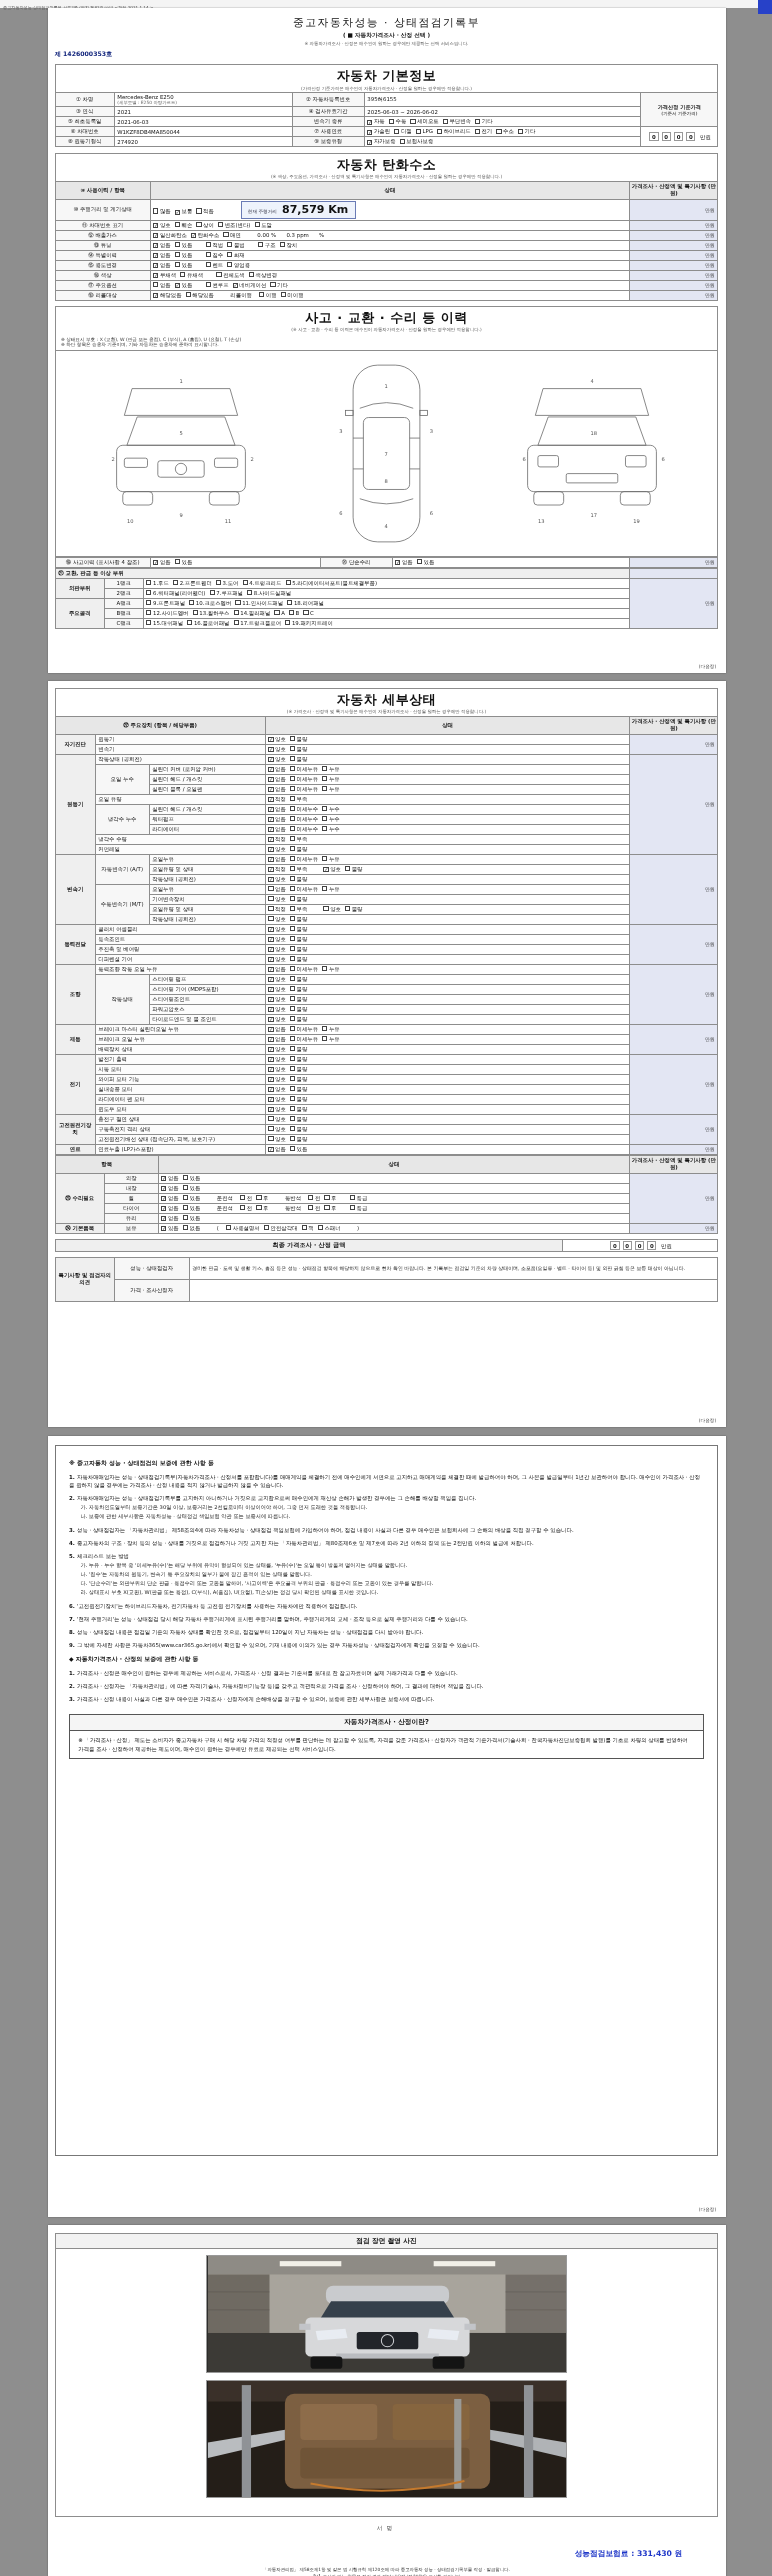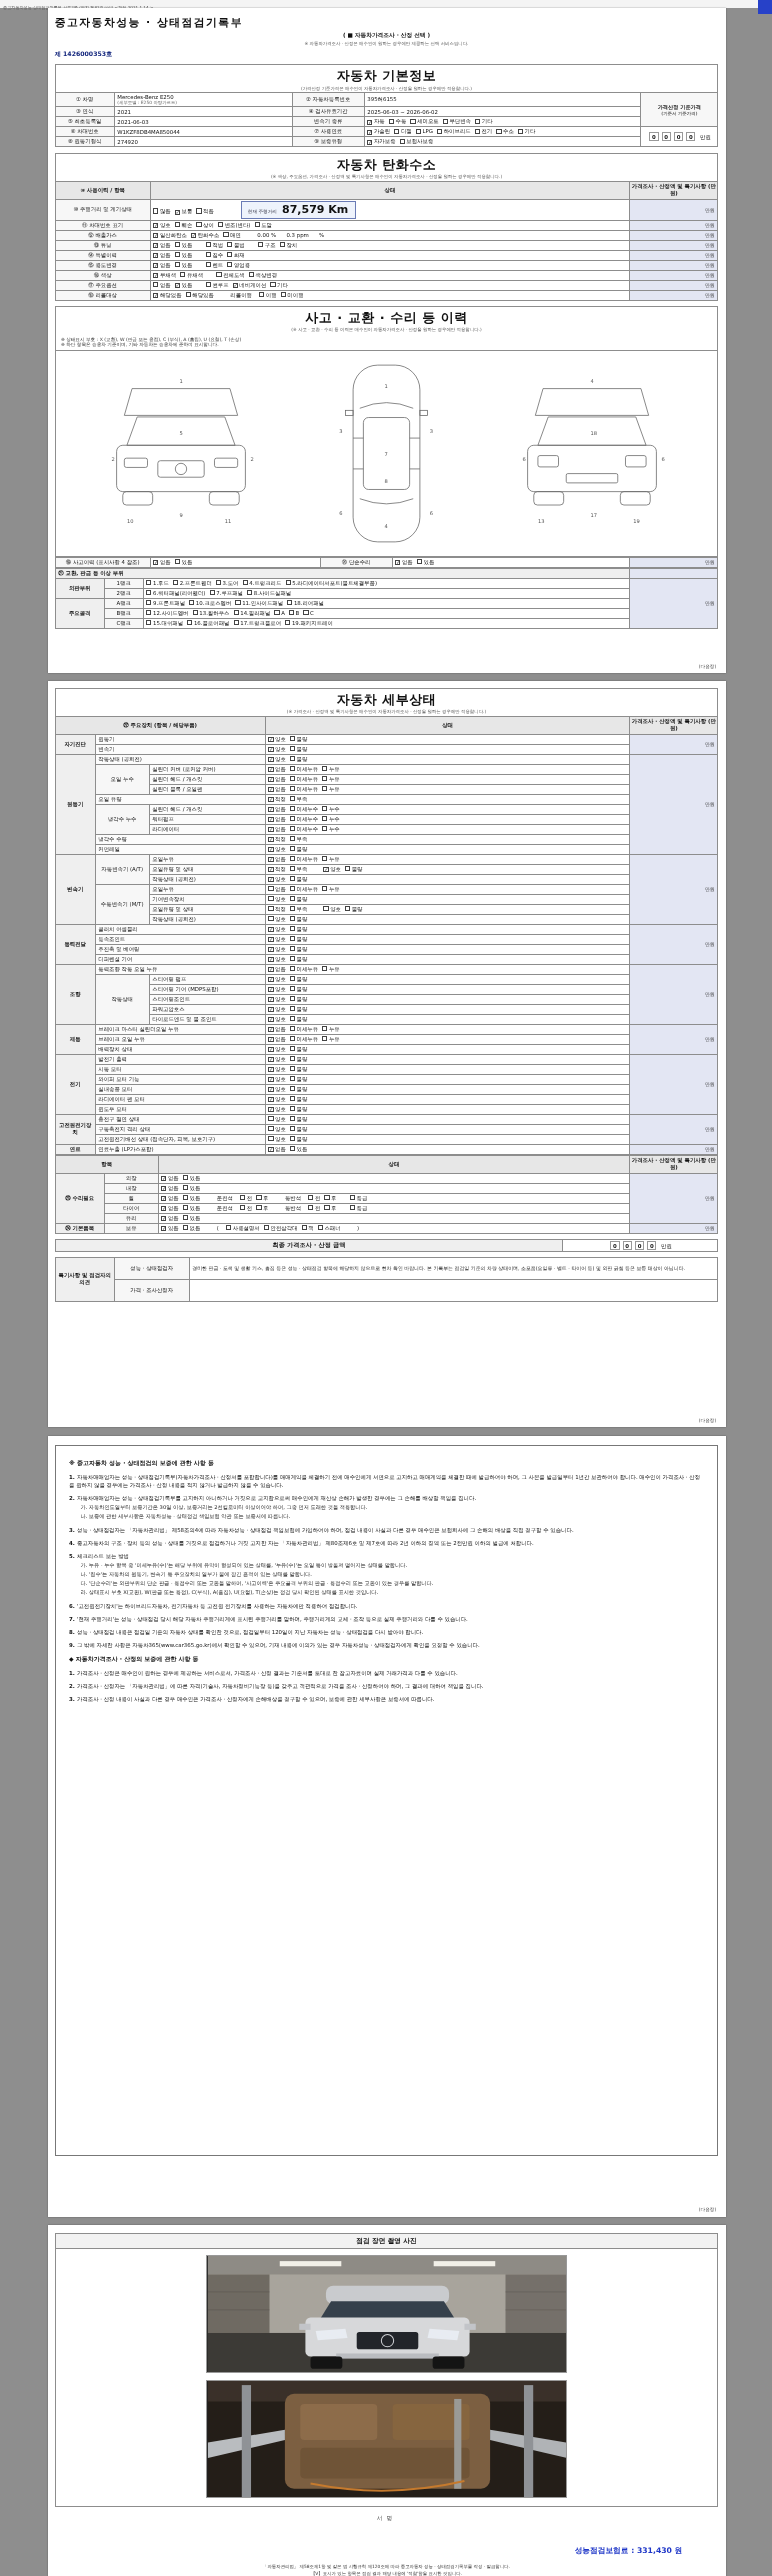--- a/index.html
+++ b/index.html
@@ -2,21 +2,21 @@
 <html style="font-size:8.2px"><head>
 <meta charset="utf-8">
 <style>
   *{box-sizing:border-box;margin:0;padding:0}
   body{width:773px;height:2576px;margin:0;background:#8e8e8e;font-family:"DejaVu Sans","Liberation Sans",sans-serif;color:#111;overflow:hidden}
   .topbar{height:8.2px;background:#f4f4f4;position:relative;padding:1px 3.1px}
   .tinytext{font-size:4.1px;color:#555}
   .corner{position:absolute;right:0;top:0;width:15.5px;height:14.4px;background:#2741c8;z-index:5}
   .page{width:678px;margin:0 auto 8.2px;background:#fff;padding:6.2px 7.2px 5.2px;position:relative;box-shadow:0 0 1.5px rgba(0,0,0,.4)}
   #page1{min-height:665px}#page2{min-height:746px}#page3{min-height:781px}#page4{min-height:328px}
-  .doc-title{text-align:left;font-size:10.8px;font-weight:bold;letter-spacing:1.5px;padding-top:2.1px}
+  .doc-title{text-align:center;font-size:10.8px;font-weight:normal;letter-spacing:1.5px;padding-top:2.1px}
   .doc-sub{text-align:center;font-size:5.7px;font-weight:bold;margin-top:1.5px}
   .doc-note{text-align:center;font-size:4.4px;color:#555;margin-top:1px}
   .doc-no{font-size:6.2px;font-weight:bold;margin:4.1px 0 2.1px;color:#13267d}
   table{border-collapse:collapse;width:100%;table-layout:fixed}
   td,th{border:0.5px solid #8d8d8d;padding:1px 2.6px;font-size:5.4px;vertical-align:middle;word-break:break-all}
   .section-head{border:0.5px solid #8d8d8d;border-bottom:none;text-align:center;padding:2.1px 0 1.5px;margin-top:5.2px;background:#fff}
   .section-title{font-size:13px;font-weight:bold;letter-spacing:0.5px}
   .section-note{font-size:4.4px;color:#555;margin-top:0.5px}
   thead th{background:#e7e7e7;font-weight:bold;text-align:center;font-size:5.4px;padding:1.5px}
   .lbl{background:#f7f7f7;text-align:center}
@@ -50,25 +50,25 @@
   .remark-text{font-size:4.9px;color:#222;line-height:1.45}
   .notice-wrap{border:0.5px solid #777;margin-top:3.1px;min-height:711px;padding:7.2px 13.4px}
   .notice-title{text-align:center;font-size:7.7px;font-weight:bold;letter-spacing:3.1px;border:0.5px solid #8d8d8d;padding:3.1px;margin-top:2.1px;background:#f2f2f2}
   .nhead,.nhead2{font-weight:bold;font-size:6px;margin:6.2px 0 4.1px}
   .nitem{font-size:5.4px;line-height:1.55;margin:4.6px 0 1.5px}
   .nno{font-weight:bold;margin-right:2.1px}
   .nsub{font-size:5.2px;line-height:1.5;margin:1.5px 0 1.5px 11.3px;color:#222}
   .defbox{border:1px solid #555;margin-top:11.3px}
   .defbox-title{text-align:center;font-weight:bold;font-size:6.7px;padding:2.6px;border-bottom:0.5px solid #555;background:#f5f5f5}
   .defbox-body{padding:5.2px 8.2px;font-size:5.4px;line-height:1.6}
-  .photo-section{border:0.5px solid #8d8d8d;margin-top:2.1px;padding-bottom:8px}
+  .photo-section{border:0.5px solid #8d8d8d;margin-top:2.1px;padding-bottom:18px}
   .photo-head{text-align:center;font-weight:bold;font-size:6.7px;padding:2.6px;border-bottom:0.5px solid #8d8d8d;background:#f2f2f2}
   .photo{width:361px;height:118px;margin:6.2px auto 0;border:0.5px solid #999;overflow:hidden;background:#222}
   .signrow{text-align:center;margin-top:8.2px;font-size:5.7px;color:#444;letter-spacing:4.1px}
-  .fee{text-align:right;margin:23px 36px 0 0;font-size:7.7px;font-weight:bold;color:#1e36c8}
+  .fee{text-align:right;margin:16px 36px 0 0;font-size:7.7px;font-weight:bold;color:#1e36c8}
   .footer-lines{margin-top:7.2px;text-align:center;font-size:4.4px;color:#333;line-height:1.7}
   colgroup col{border:none}
 </style>
 </head>
 <body>
 
 <div class="topbar">
   <span class="tinytext">중고자동차성능·상태점검기록부 서류2쪽 (별지 제82호서식) &lt;개정 2021.1.14.&gt;</span>
   <div class="corner"></div>
 </div>
@@ -631,20 +631,24 @@
         <div class="nsub">라. 상태표시 부호 X(교환), W(판금 또는 용접), C(부식), A(흠집), U(요철), T(손상)는 점검 당시 확인된 상태를 표시한 것입니다.</div>
         <div class="nitem"><span class="nno">6.</span><span class="ntext">'고전원전기장치'는 하이브리드자동차, 전기자동차 등 고전원 전기장치를 사용하는 자동차에만 적용하여 점검합니다.</span></div>
         <div class="nitem"><span class="nno">7.</span><span class="ntext">'현재 주행거리'는 성능 · 상태점검 당시 해당 자동차 주행거리계에 표시된 주행거리를 말하며, 주행거리계의 교체 · 조작 등으로 실제 주행거리와 다를 수 있습니다.</span></div>
         <div class="nitem"><span class="nno">8.</span><span class="ntext">성능 · 상태점검 내용은 점검일 기준의 자동차 상태를 확인한 것으로, 점검일부터 120일이 지난 자동차는 성능 · 상태점검을 다시 받아야 합니다.</span></div>
         <div class="nitem"><span class="nno">9.</span><span class="ntext">그 밖에 자세한 사항은 자동차365(www.car365.go.kr)에서 확인할 수 있으며, 기재 내용에 이의가 있는 경우 자동차성능 · 상태점검자에게 확인을 요청할 수 있습니다.</span></div>
         <div class="nhead2">◆ 자동차가격조사 · 산정의 보증에 관한 사항 등</div>
         <div class="nitem"><span class="nno">1.</span><span class="ntext">가격조사 · 산정은 매수인이 원하는 경우에 제공하는 서비스로서, 가격조사 · 산정 결과는 기준서를 토대로 한 참고자료이며 실제 거래가격과 다를 수 있습니다.</span></div>
         <div class="nitem"><span class="nno">2.</span><span class="ntext">가격조사 · 산정자는 「자동차관리법」에 따른 자격(기술사, 자동차정비기능장 등)을 갖추고 객관적으로 가격을 조사 · 산정하여야 하며, 그 결과에 대하여 책임을 집니다.</span></div>
         <div class="nitem"><span class="nno">3.</span><span class="ntext">가격조사 · 산정 내용이 사실과 다른 경우 매수인은 가격조사 · 산정자에게 손해배상을 청구할 수 있으며, 보증에 관한 세부사항은 보증서에 따릅니다.</span></div>
       </div>
+    <div class="defbox">
+      <div class="defbox-title">자동차가격조사 · 산정이란?</div>
+      <div class="defbox-body">※ 「가격조사 · 산정」 제도는 소비자가 중고자동차 구매 시 해당 차량 가격의 적정성 여부를 판단하는 데 참고할 수 있도록, 자격을 갖춘 가격조사 · 산정자가 객관적 기준가격서(기술사회 · 한국자동차진단보증협회 발행)를 기초로 차량의 상태를 반영하여 가격을 조사 · 산정하여 제공하는 제도이며, 매수인이 원하는 경우에만 유료로 제공되는 선택 서비스입니다.</div>
+    </div>
   </div>
   <div class="nextpage">(다음장)</div>
 </div>
 
 <div class="page" id="page4">
   <div class="photo-section">
     <div class="photo-head">점검 장면 촬영 사진</div>
     <div class="photo">
       <svg width="361" height="118" viewBox="0 0 700 230">
         <rect width="700" height="230" fill="#a8a49c"></rect>

